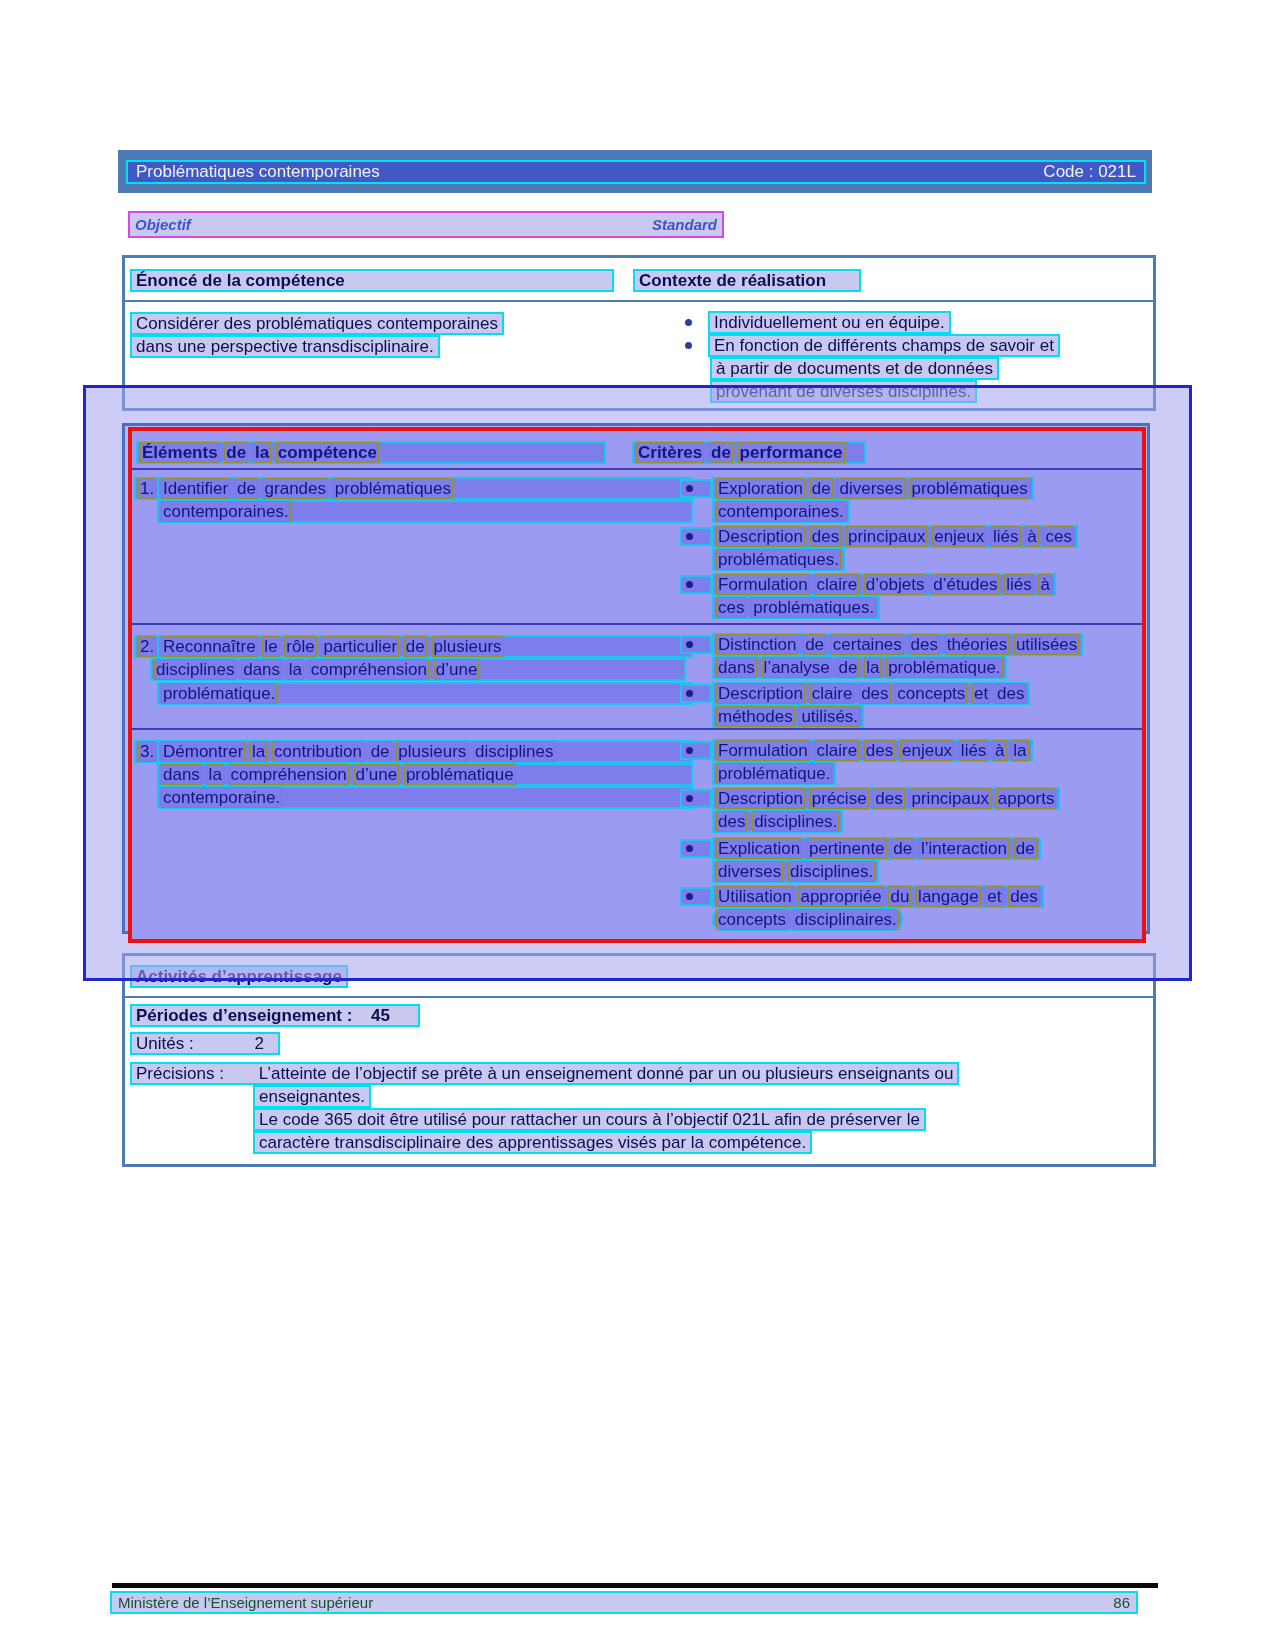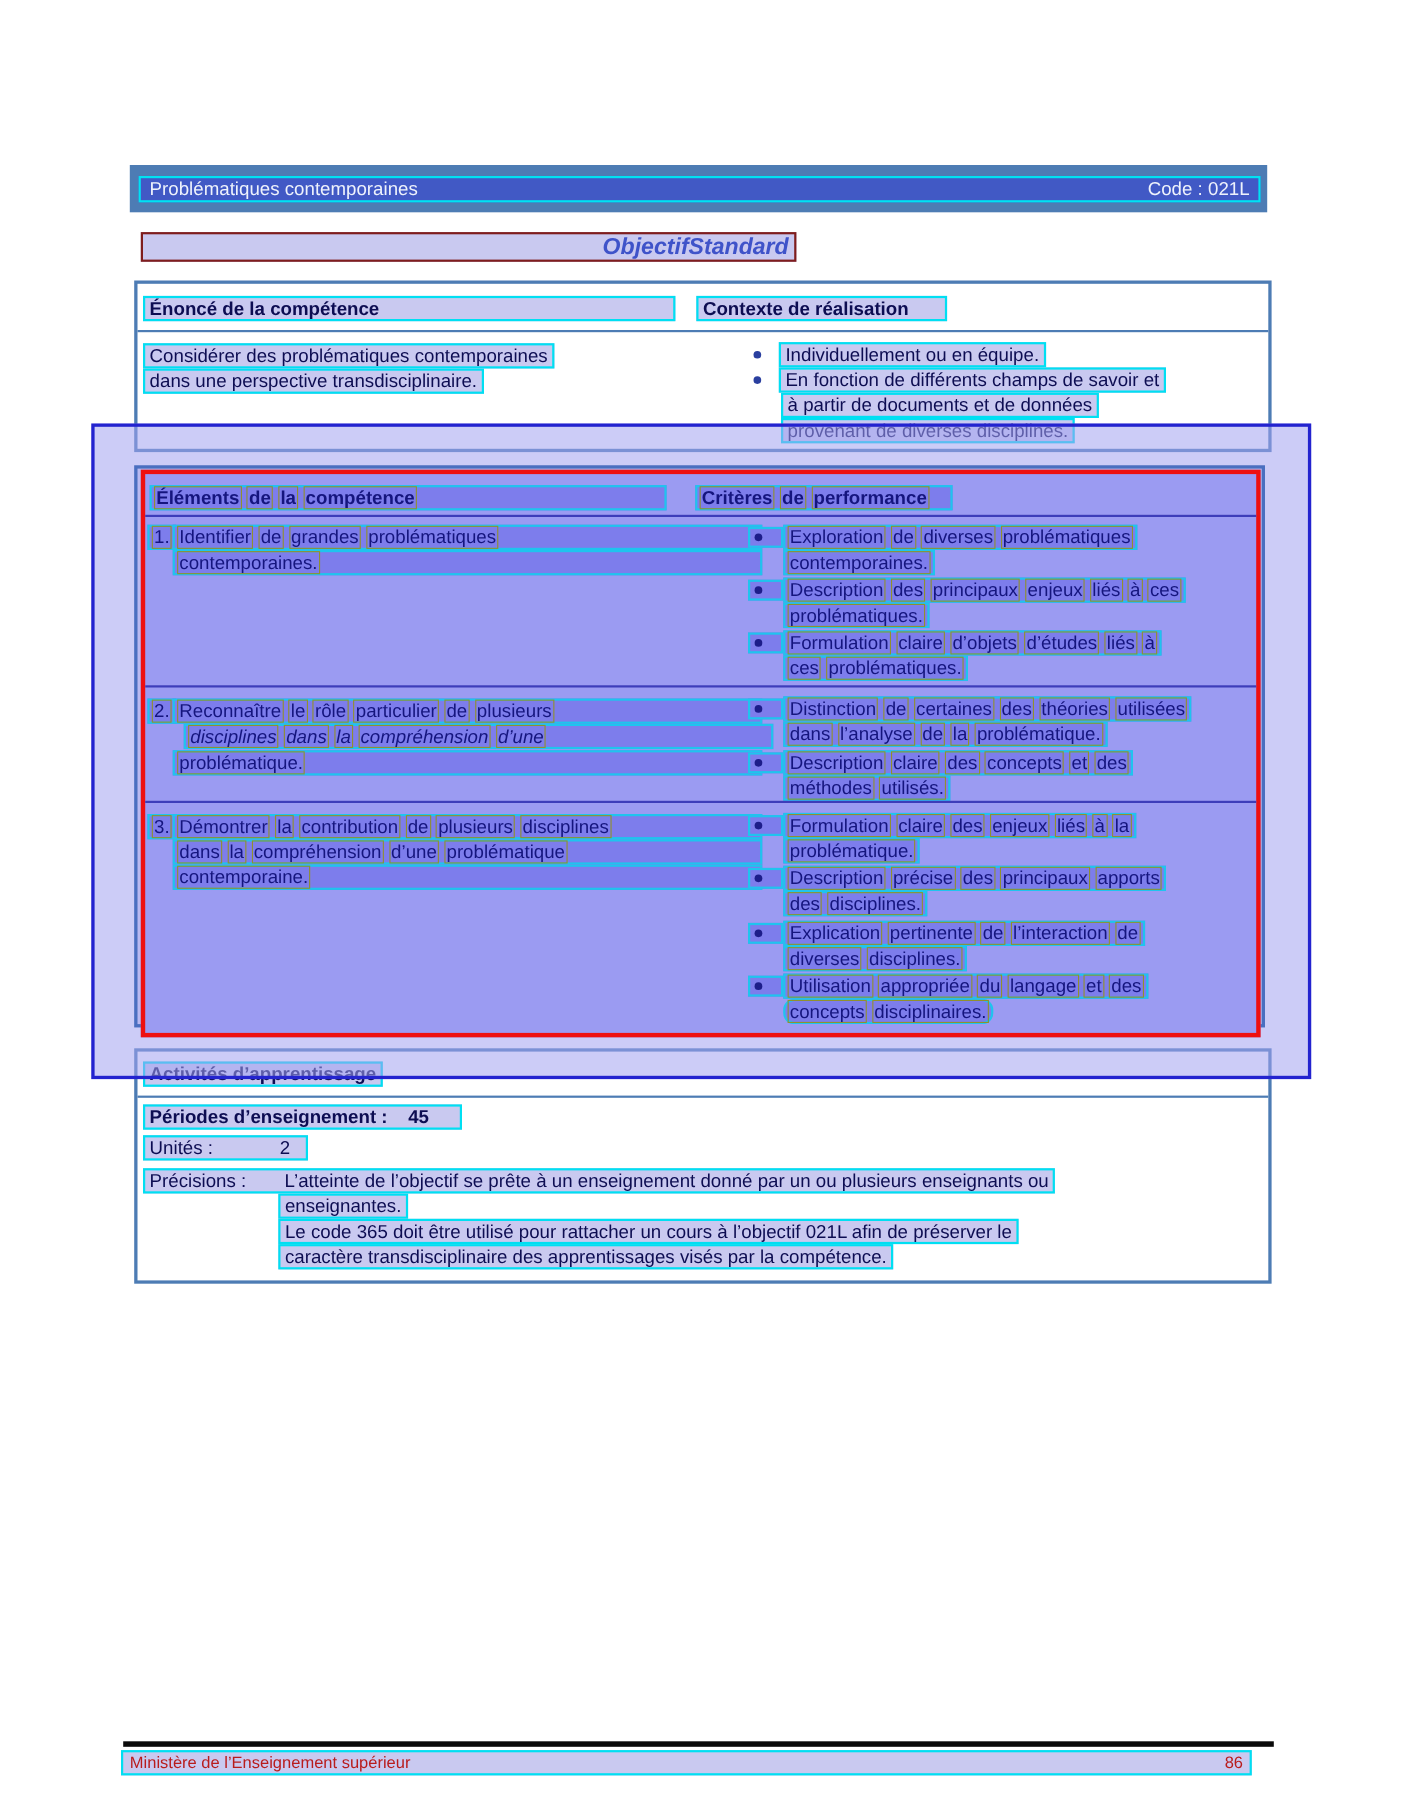--- a/index.html
+++ b/index.html
@@ -7,22 +7,22 @@
         font-family:"Liberation Sans",sans-serif;color:#0e0e3e;}
 
   
   .header-bar{position:absolute;left:118px;top:150px;width:1034px;height:43px;background:#4d7cb4;z-index:2;}
   .header-hl{position:absolute;left:8px;top:10px;width:1000px;height:20px;background:#4159c5;
              border:2px solid #00e2f2;display:flex;justify-content:space-between;align-items:center;
              padding:0 8px;color:#eef2fc;font-size:17px;}
 
   
   .objectif-box{position:absolute;left:128px;top:211px;width:582px;height:23px;background:#c9c9f0;
-                border:2px solid #7f1d1d;display:flex;justify-content:flex-end;align-items:center;
-                padding:0 5px;font-size:21px;font-weight:bold;font-style:italic;color:#3f53c9;z-index:2;}
+                border:2px solid #d946ef;display:flex;justify-content:space-between;align-items:center;
+                padding:0 5px;font-size:15px;font-weight:bold;font-style:italic;color:#3f53c9;z-index:2;}
 
   
   .tbl{position:absolute;border:3px solid #4d7cb4;background:#fff;}
   .tbl1{left:122px;top:255px;width:1028px;height:150px;z-index:1;}
   .tblA{left:122px;top:953px;width:1028px;height:208px;z-index:1;}
   .sep-steel{position:absolute;left:0;right:0;height:2px;background:#4d7cb4;}
 
   
   .hl-a{position:absolute;background:#c9c9f0;border:2px solid #00dff2;color:#0d0d52;
         font-size:17px;line-height:19px;padding:0 4px;white-space:nowrap;}
@@ -48,21 +48,21 @@
   .t2bullet{position:absolute;width:28px;height:15px;border:2px solid #1fc4ee;background:#7d7dec;}
   .t2bullet::before{content:"";position:absolute;left:4px;top:4px;width:7px;height:7px;border-radius:50%;background:#1d1d8a;}
 
   
   .val-gap{display:inline-block;}
 
   
   .footer-rule{position:absolute;left:112px;top:1583px;width:1046px;height:5px;background:#0a0a0a;z-index:2;}
   .footer-bar{position:absolute;left:110px;top:1591px;width:1012px;height:19px;background:#c9c9f0;
               border:2px solid #00dff2;display:flex;justify-content:space-between;align-items:center;
-              padding:0 6px;font-size:15px;color:#b91c1c;z-index:2;}
+              padding:0 6px;font-size:15px;color:#14532d;z-index:2;}
 </style>
 </head>
 <body>
 
 <div class="page">
 
   <div class="header-bar">
     <div class="header-hl">
       <span>Problématiques contemporaines</span>
       <span>Code : 021L</span>
@@ -108,21 +108,21 @@
     <div class="hl-b wb" style="left:580px;top:69px;"><span class="w">contemporaines.</span></div>
     <div class="hl-b wb" style="left:580px;top:94px;"><span class="w">Description</span> <span class="w">des</span> <span class="w">principaux</span> <span class="w">enjeux</span> <span class="w">liés</span> <span class="w">à</span> <span class="w">ces</span></div>
     <div class="hl-b wb" style="left:580px;top:117px;"><span class="w">problématiques.</span></div>
     <div class="hl-b wb" style="left:580px;top:142px;"><span class="w">Formulation</span> <span class="w">claire</span> <span class="w">d’objets</span> <span class="w">d’études</span> <span class="w">liés</span> <span class="w">à</span></div>
     <div class="hl-b wb" style="left:580px;top:165px;"><span class="w">ces</span> <span class="w">problématiques.</span></div>
 
     <div class="sep-navy" style="top:192px;"></div>
 
     <div class="hl-b wb" style="left:2px;top:204px;"><span class="w">2.</span></div>
     <div class="hl-b wb wL" style="left:25px;top:204px;"><span class="w">Reconnaître</span> <span class="w">le</span> <span class="w">rôle</span> <span class="w">particulier</span> <span class="w">de</span> <span class="w">plusieurs</span></div>
-    <div class="hl-b wb wL" style="left:35px;top:227px;font-style:italic;"><span class="w">disciplines</span> <span class="w">dans</span> <span class="w">la</span> <span class="w">compréhension</span> <span class="w">d’une</span></div>
+    <div class="hl-b wb wL" style="left:18px;top:227px;"><span class="w">disciplines</span> <span class="w">dans</span> <span class="w">la</span> <span class="w">compréhension</span> <span class="w">d’une</span></div>
     <div class="hl-b wb wL" style="left:25px;top:251px;"><span class="w">problématique.</span></div>
     <div class="t2bullet" style="left:548px;top:204px;"></div>
     <div class="t2bullet" style="left:548px;top:253px;"></div>
     <div class="hl-b wb" style="left:580px;top:202px;"><span class="w">Distinction</span> <span class="w">de</span> <span class="w">certaines</span> <span class="w">des</span> <span class="w">théories</span> <span class="w">utilisées</span></div>
     <div class="hl-b wb" style="left:580px;top:225px;"><span class="w">dans</span> <span class="w">l’analyse</span> <span class="w">de</span> <span class="w">la</span> <span class="w">problématique.</span></div>
     <div class="hl-b wb" style="left:580px;top:251px;"><span class="w">Description</span> <span class="w">claire</span> <span class="w">des</span> <span class="w">concepts</span> <span class="w">et</span> <span class="w">des</span></div>
     <div class="hl-b wb" style="left:580px;top:274px;"><span class="w">méthodes</span> <span class="w">utilisés.</span></div>
 
     <div class="sep-navy" style="top:297px;"></div>
 

